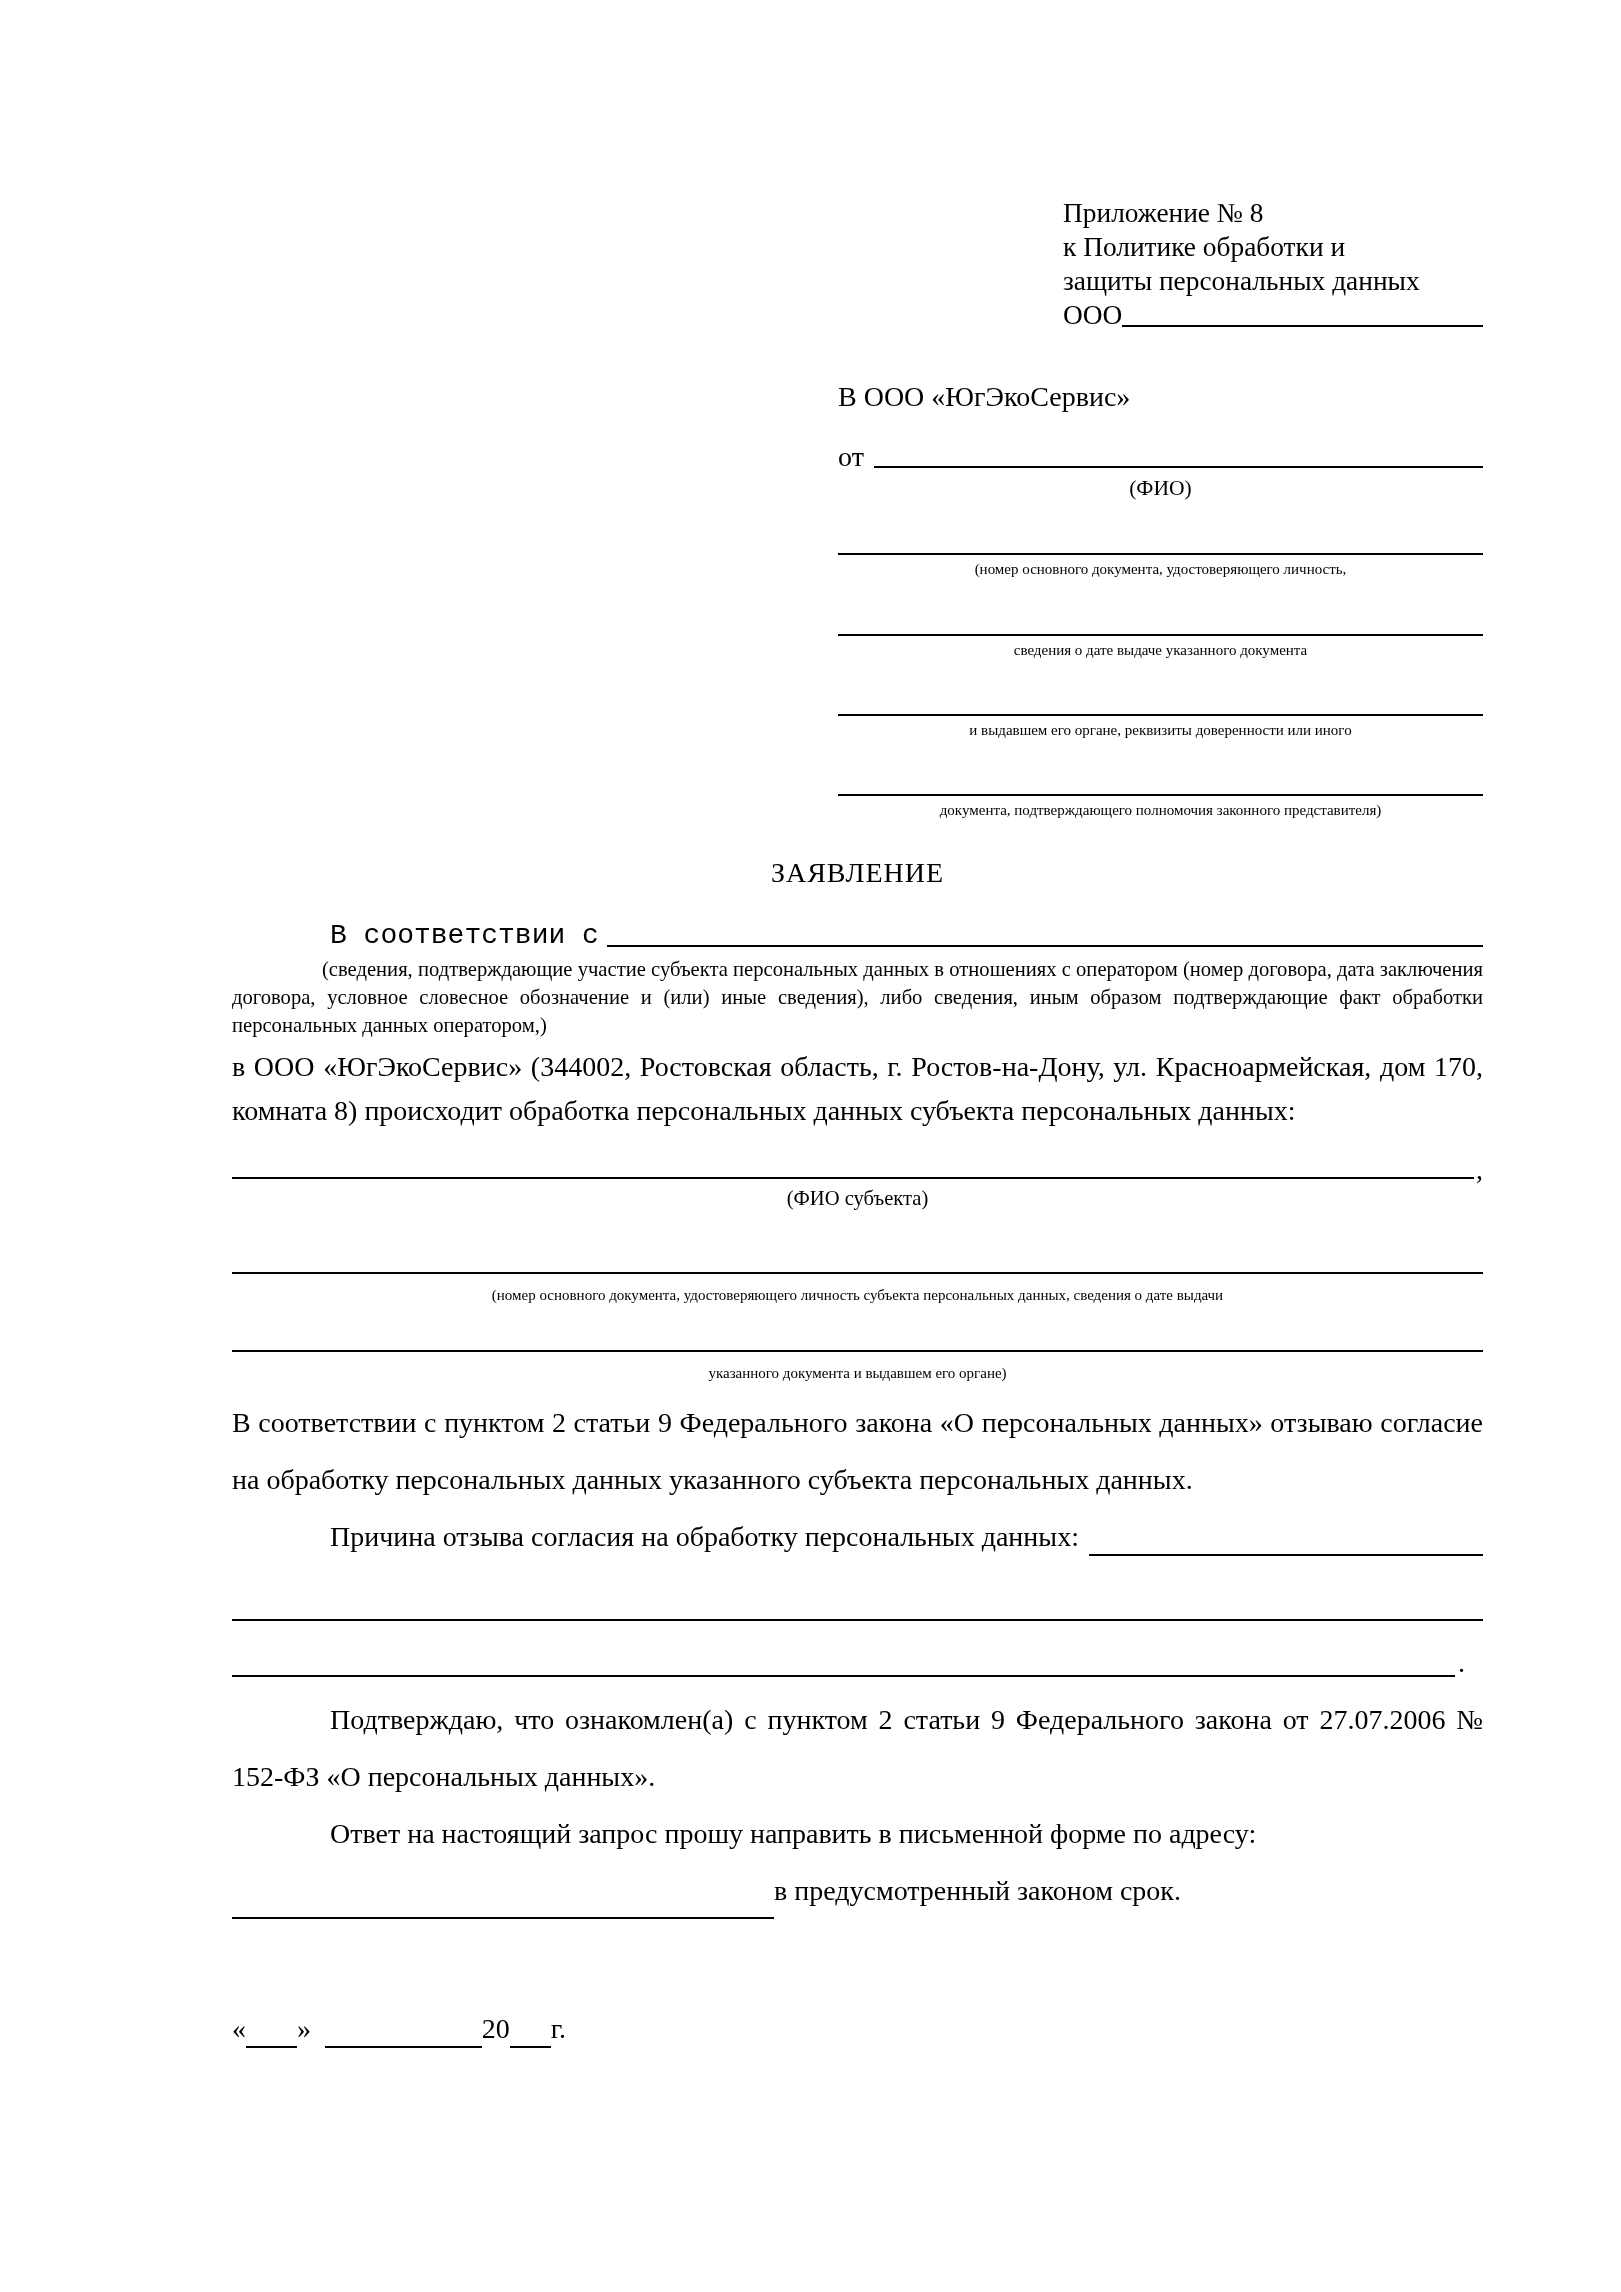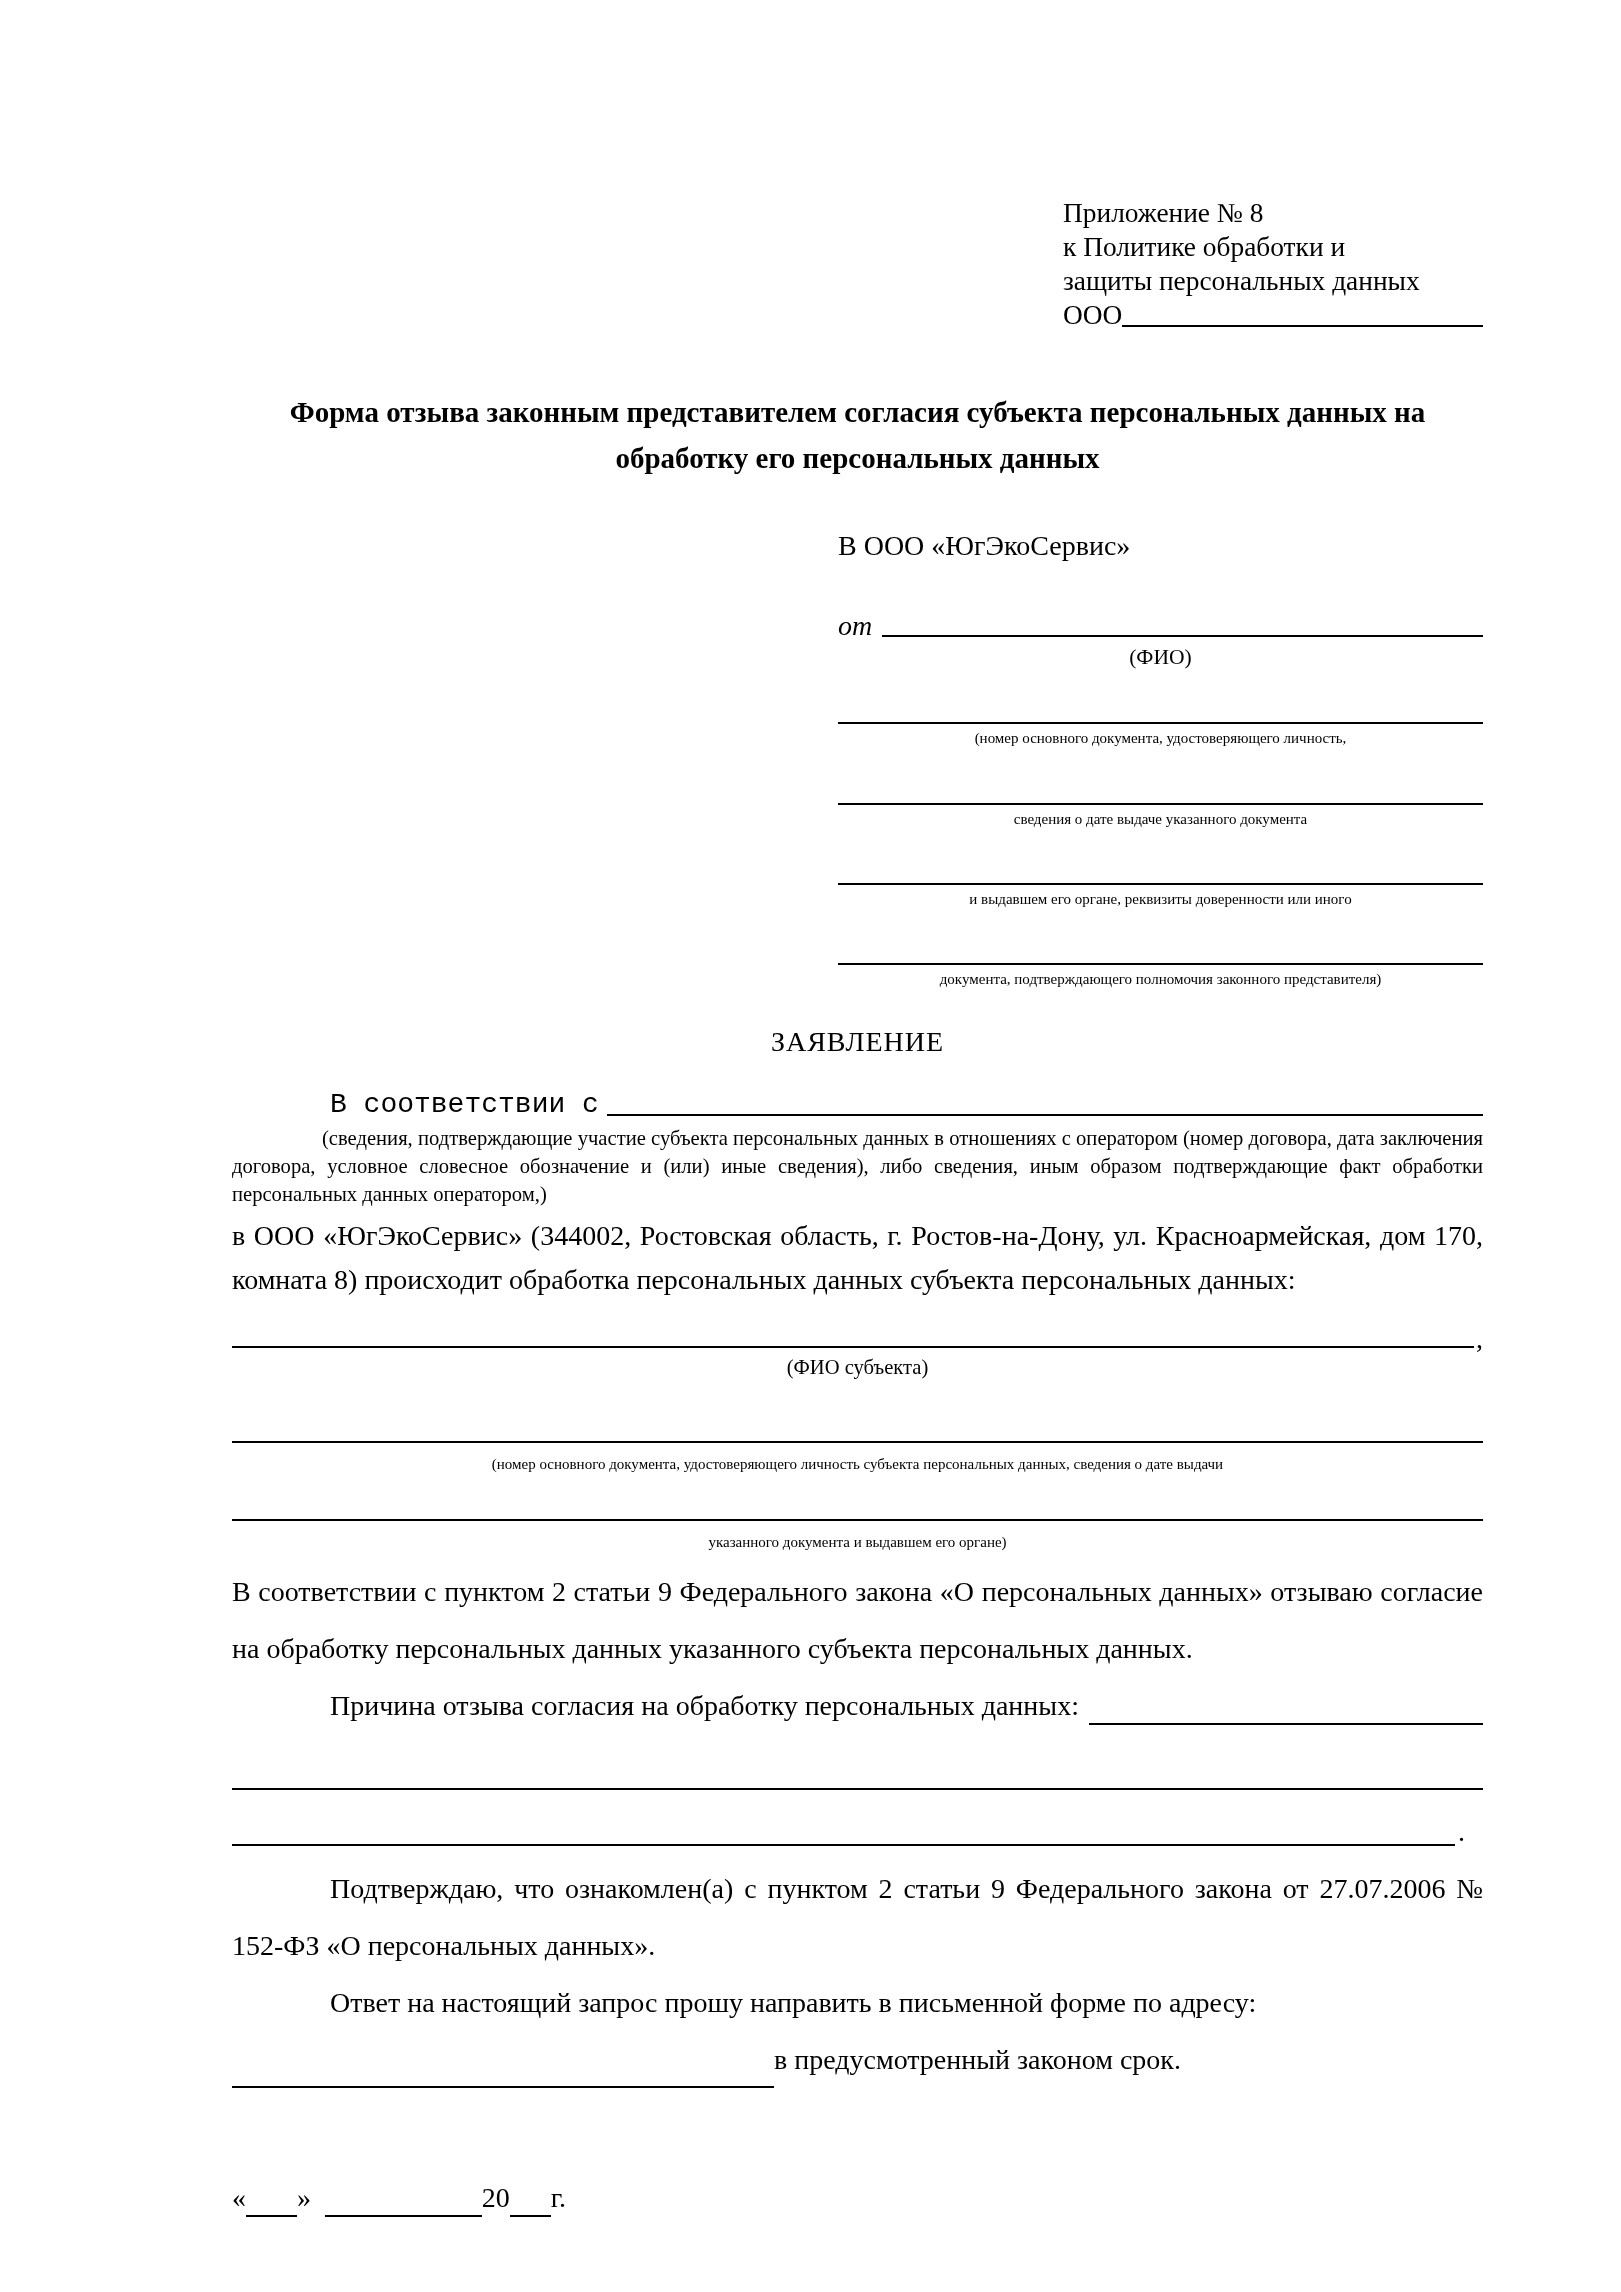--- a/index.html
+++ b/index.html
@@ -30,21 +30,21 @@
     text-align: center;
     font-weight: bold;
     font-size: 29px;
     line-height: 46px;
     padding: 0 54px;
   }
 
   
   .addressee { margin-left: 606px; margin-top: 47px; font-size: 28px; }
   .addressee .to-line { line-height: 35px; }
-  .addressee .from-row { margin-top: 42px; height: 37px; font-style: italic; }
+  .addressee .from-row { margin-top: 22px; height: 37px; }
   .addressee .from-row .from-label { padding-right: 9.8px; }
   .cap { font-size: 15px; line-height: 24.5px; text-align: center; }
   .cap-fio { font-size: 21.6px; line-height: 25.5px; text-align: center; margin-top: 2.9px; }
   .addressee .blank { margin-top: 26.5px; height: 27.4px; border-bottom: 2px solid #000; }
   .addressee .blank + .cap { margin-top: 2px; }
 
   
   .statement-heading { margin-top: 31px; text-align: center; font-size: 28px; line-height: 37px; letter-spacing: 1px; }
 
   .accordance { margin-top: 23.5px; height: 37px; font-size: 28px; font-family: Liberation Mono, monospace; }
@@ -125,21 +125,20 @@
   <div class="appendix">
     <div>Приложение № 8</div>
     <div>к Политике обработки и</div>
     <div>защиты персональных данных</div>
     <div class="row">
       <span>ООО</span>
       <span class="fill"></span>
     </div>
   </div>
 
-  <div class="title">Форма отзыва законным представителем согласия субъекта персональных данных на обработку его персональных данных</div>
 
   <div class="addressee">
     <div class="to-line">В ООО «ЮгЭкоСервис»</div>
     <div class="row from-row">
       <span class="from-label">от</span>
       <span class="fill"></span>
     </div>
     <div class="cap-fio">(ФИО)</div>
 
     <div class="blank"></div>

